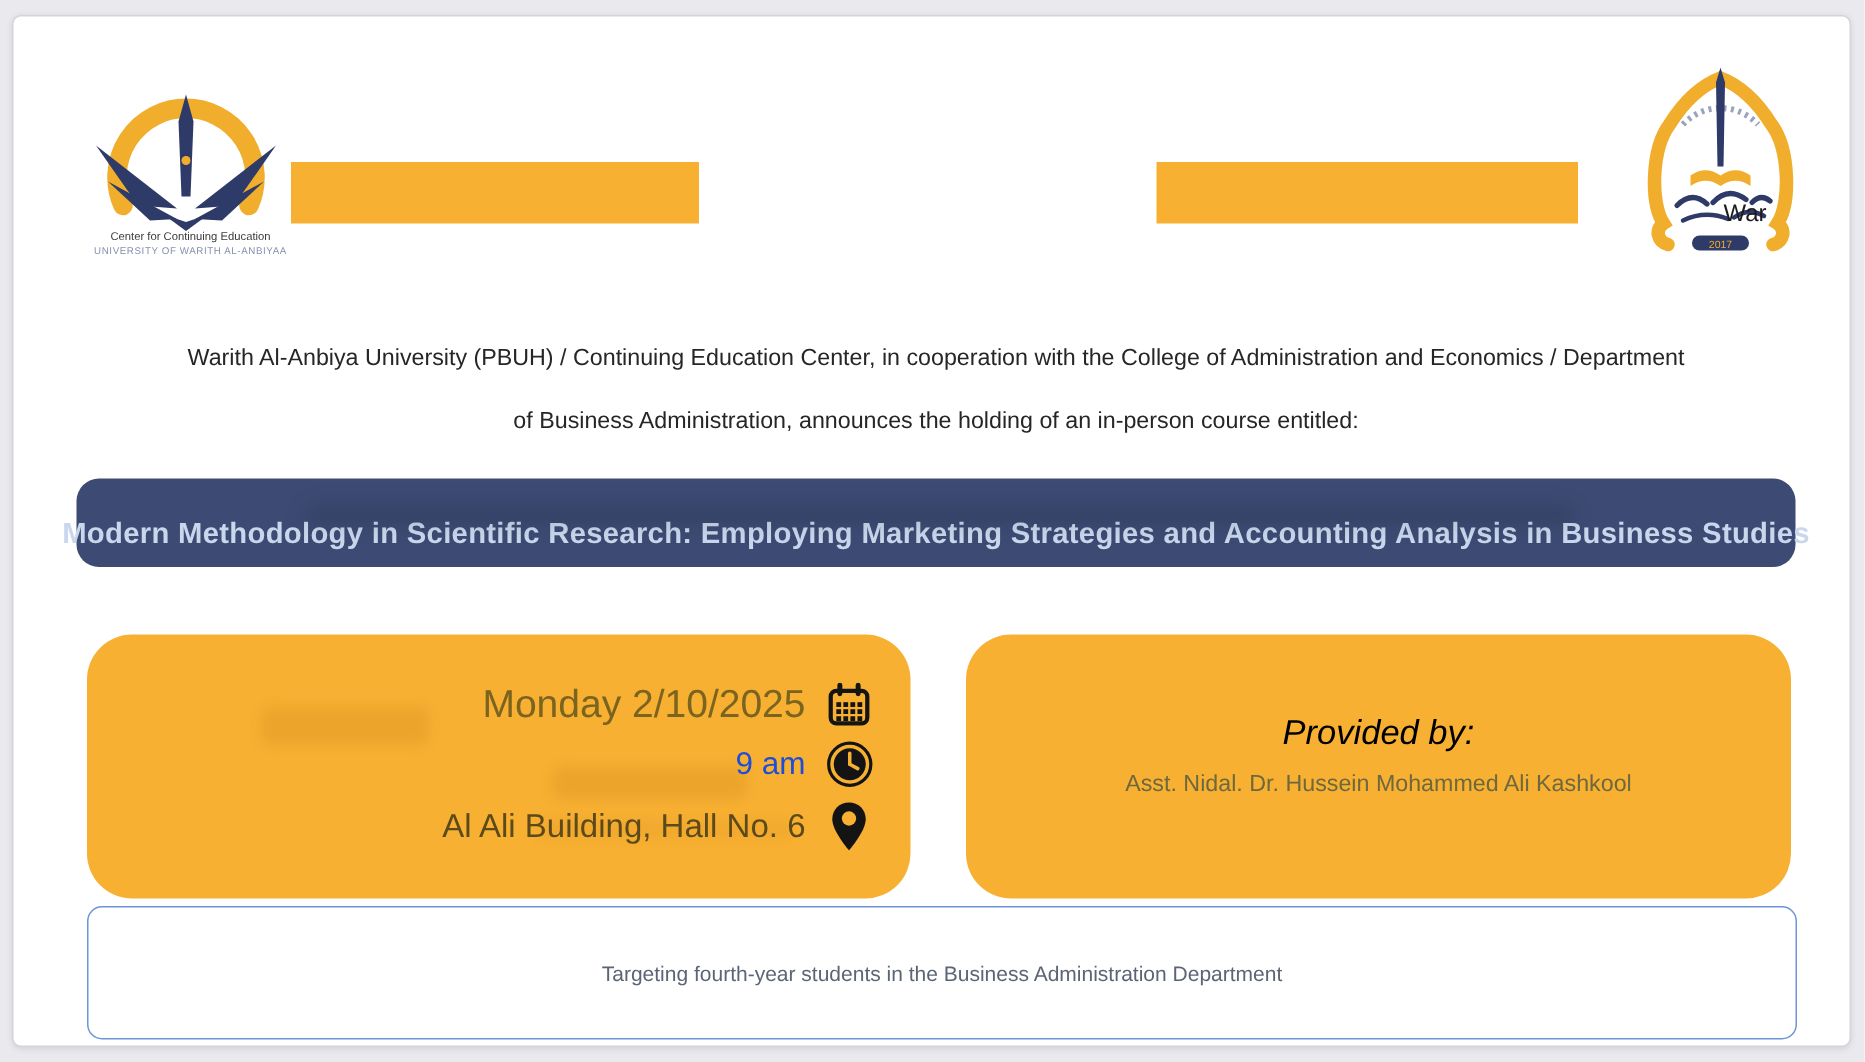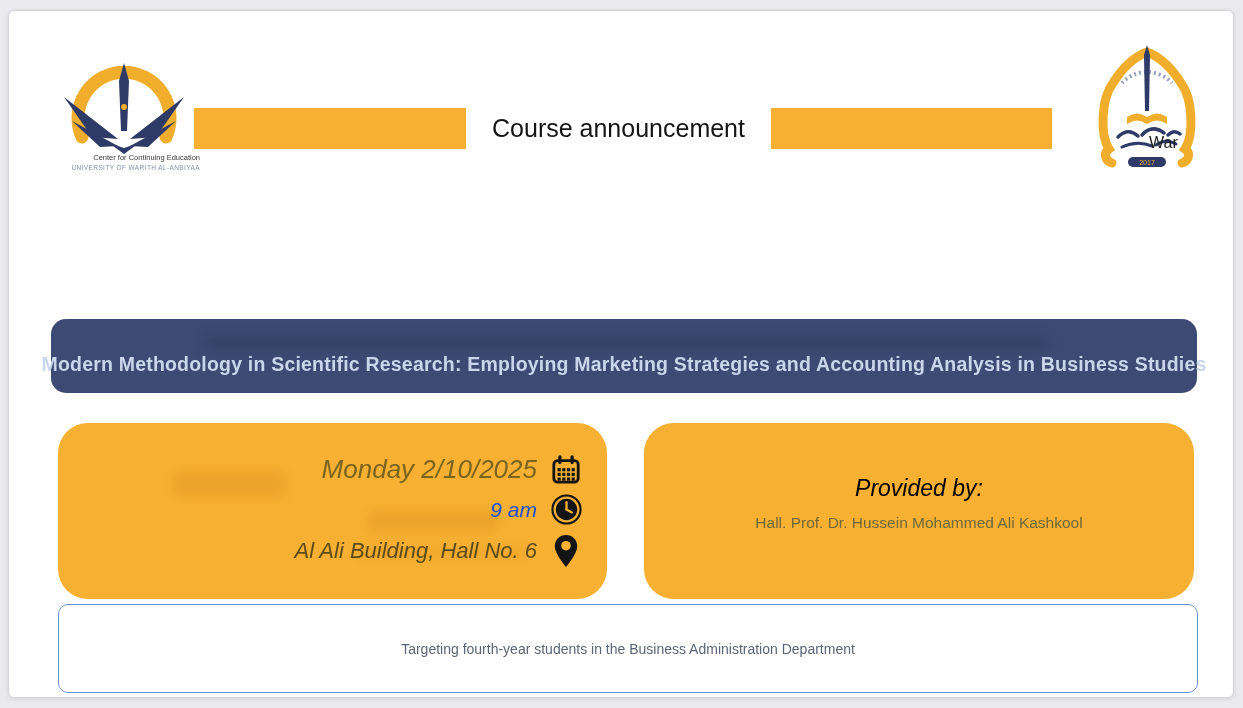--- a/index.html
+++ b/index.html
@@ -14,21 +14,21 @@
   .card {
     position:absolute; left:8px; top:10px;
     width:1226px; height:688px;
     background:#ffffff;
     border:1px solid #d4d4dc;
     border-radius:6px;
     box-shadow:0 1px 4px rgba(0,0,0,0.10);
   }
 
   
-  .logo-left { position:absolute; left:45px; top:48px; width:146px; height:132px; text-align:right; }
+  .logo-left { position:absolute; left:45px; top:48px; width:146px; height:132px; text-align:center; }
   .logo-left .logo-text1 { font-size:7.5px; color:#3a3a3a; margin-top:-2px; }
   .logo-left .logo-text2 { font-size:6.5px; color:#8590ad; letter-spacing:0.4px; margin-top:2px; }
 
   .title-bar { position:absolute; top:97px; height:41px; background:#F7B032; }
   .bar-left  { left:185px; width:272px; }
   .bar-right { left:762px; width:281px; }
   .page-title {
     position:absolute; left:457px; top:97px; width:305px; height:41px;
     display:flex; align-items:center; justify-content:center;
     font-size:25px; color:#141414; white-space:nowrap;
@@ -43,42 +43,42 @@
   
   .intro {
     position:absolute; left:40px; top:219px; width:1150px;
     text-align:center; color:#262626; font-size:15.5px;
   }
   .intro .line1 { margin:0 0 24px 0; }
   .intro .line2 { margin:0; }
 
   
   .course-banner {
-    position:absolute; left:42px; top:308px; width:1146px; height:74px;
+    position:absolute; left:42px; top:308px; width:1146px; height:59px;
     background:#3D4B74; border-radius:15px;
     display:flex; align-items:center; justify-content:center;
   }
   .course-banner .banner-ghost {
     position:absolute; left:150px; top:16px; width:850px; height:16px;
     background:rgba(0,0,0,0.10); filter:blur(6px); border-radius:8px;
   }
   .course-banner .banner-title {
     font-size:19.5px; font-weight:bold; color:#C9D6EC;
     letter-spacing:0.2px; white-space:nowrap; margin-top:16px;
   }
 
   
   .detail-box {
     position:absolute; top:412px; height:176px;
     background:#F7B032; border-radius:30px;
   }
   .box-left {
     left:49px; width:549px;
     display:flex; flex-direction:column; justify-content:center;
-    align-items:flex-end; gap:9px; padding-right:24px;font-style:italic;
+    align-items:flex-end; gap:9px; padding-right:24px;
   }
   .detail-row { display:flex; align-items:center; gap:12px; position:relative; z-index:2; }
   .detail-row .icon-cell { width:34px; display:flex; justify-content:center; }
   .date-text { font-size:26px; color:#7A641F; }
   .time-text { font-size:21px; color:#1d4ed8; }
   .loc-text  { font-size:22px; color:#5D4A1A; }
 
   .ghost { position:absolute; background:rgba(208,132,22,0.26); filter:blur(4px); border-radius:8px; z-index:1; }
   .ghost1 { left:116px; top:48px;  width:112px; height:26px; }
   .ghost2 { left:310px; top:88px;  width:130px; height:22px; }
@@ -116,37 +116,40 @@
       <path d="M76 87 L122 62 L94 88 Z" fill="#2E3A67"></path>
       <path d="M70 4 L75 22 L73 72 L67 72 L65 22 Z" fill="#2E3A67"></path>
       <path d="M55 84 L70 95 L85 84 L70 89 Z" fill="#2E3A67"></path>
       <circle cx="70" cy="48" r="3" fill="#F0AE2C"></circle>
     </svg>
     <div class="logo-text1">Center for Continuing Education</div>
     <div class="logo-text2">UNIVERSITY OF WARITH AL-ANBIYAA</div>
   </div>
 
   <div class="title-bar bar-left"></div>
-  <div class="page-title">Course announcement</div>
   <div class="title-bar bar-right"></div>
 
   <div class="logo-right">
     <svg width="110" height="150" viewBox="0 0 110 150">
       <path d="M20 122 C13 120 11 112 17 108 C8 94 9 58 21 42 C31 26 42 16 55 11 C68 16 79 26 89 42 C101 58 102 94 93 108 C99 112 97 120 90 122" fill="none" stroke="#F0AE2C" stroke-width="9" stroke-linecap="round"></path>
       <path d="M30 42 A34 34 0 0 1 80 42" fill="none" stroke="#9aa3bd" stroke-width="4" stroke-dasharray="2 3"></path>
       <path d="M55 4 L58 14 L57 70 L53 70 L52 14 Z" fill="#2E3A67"></path>
       <path d="M35 76 Q45 69 55 76 Q65 69 75 76 L75 83 Q65 76 55 83 Q45 76 35 83 Z" fill="#F0AE2C"></path>
       <path d="M26 96 Q36 86 46 95 M50 94 Q60 83 72 92 M76 94 Q82 88 88 93" fill="none" stroke="#2E3A67" stroke-width="3.5" stroke-linecap="round"></path>
       <path d="M30 106 Q45 99 60 105 M64 104 Q74 97 84 103" fill="none" stroke="#2E3A67" stroke-width="3" stroke-linecap="round"></path>
       <rect x="36" y="116" width="38" height="10" rx="5" fill="#2E3A67"></rect>
       <text x="55" y="124" text-anchor="middle" font-size="7" fill="#F0AE2C">2017</text>
     </svg>
   </div>
   <span class="war-overlay">War</span>
 
+  <div class="intro">
+    <p class="line1">Warith Al-Anbiya University (PBUH) / Continuing Education Center, in cooperation with the College of Administration and Economics / Department</p>
+    <p class="line2">of Business Administration, announces the holding of an in-person course entitled:</p>
+  </div>
 
   <div class="course-banner">
     <div class="banner-ghost"></div>
     <div class="banner-title">Modern Methodology in Scientific Research: Employing Marketing Strategies and Accounting Analysis in Business Studies</div>
   </div>
 
   <div class="detail-box box-left">
     <div class="ghost ghost1"></div>
     <div class="ghost ghost2"></div>
     <div class="ghost ghost3"></div>
@@ -194,20 +197,20 @@
         <svg width="26" height="34" viewBox="0 0 24 32">
           <path d="M12 1 C6 1 1.5 5.5 1.5 11.5 C1.5 19 12 31 12 31 C12 31 22.5 19 22.5 11.5 C22.5 5.5 18 1 12 1 Z" fill="#141414"></path>
           <circle cx="12" cy="11" r="4.5" fill="#F7B032"></circle>
         </svg>
       </span>
     </div>
   </div>
 
   <div class="detail-box box-right">
     <div class="provided-heading">Provided by:</div>
-    <div class="provider-name-1">Hall. Prof. Dr. Hussein Mohammed Ali Kashkool</div>
+    <div class="provider-name-1">Asst. Nidal. Dr. Hussein Mohammed Ali Kashkool</div>
   </div>
 
   <div class="target-box">
     <span class="target-text">Targeting fourth-year students in the Business Administration Department</span>
   </div>
 
 </div>
 
 </body></html>

